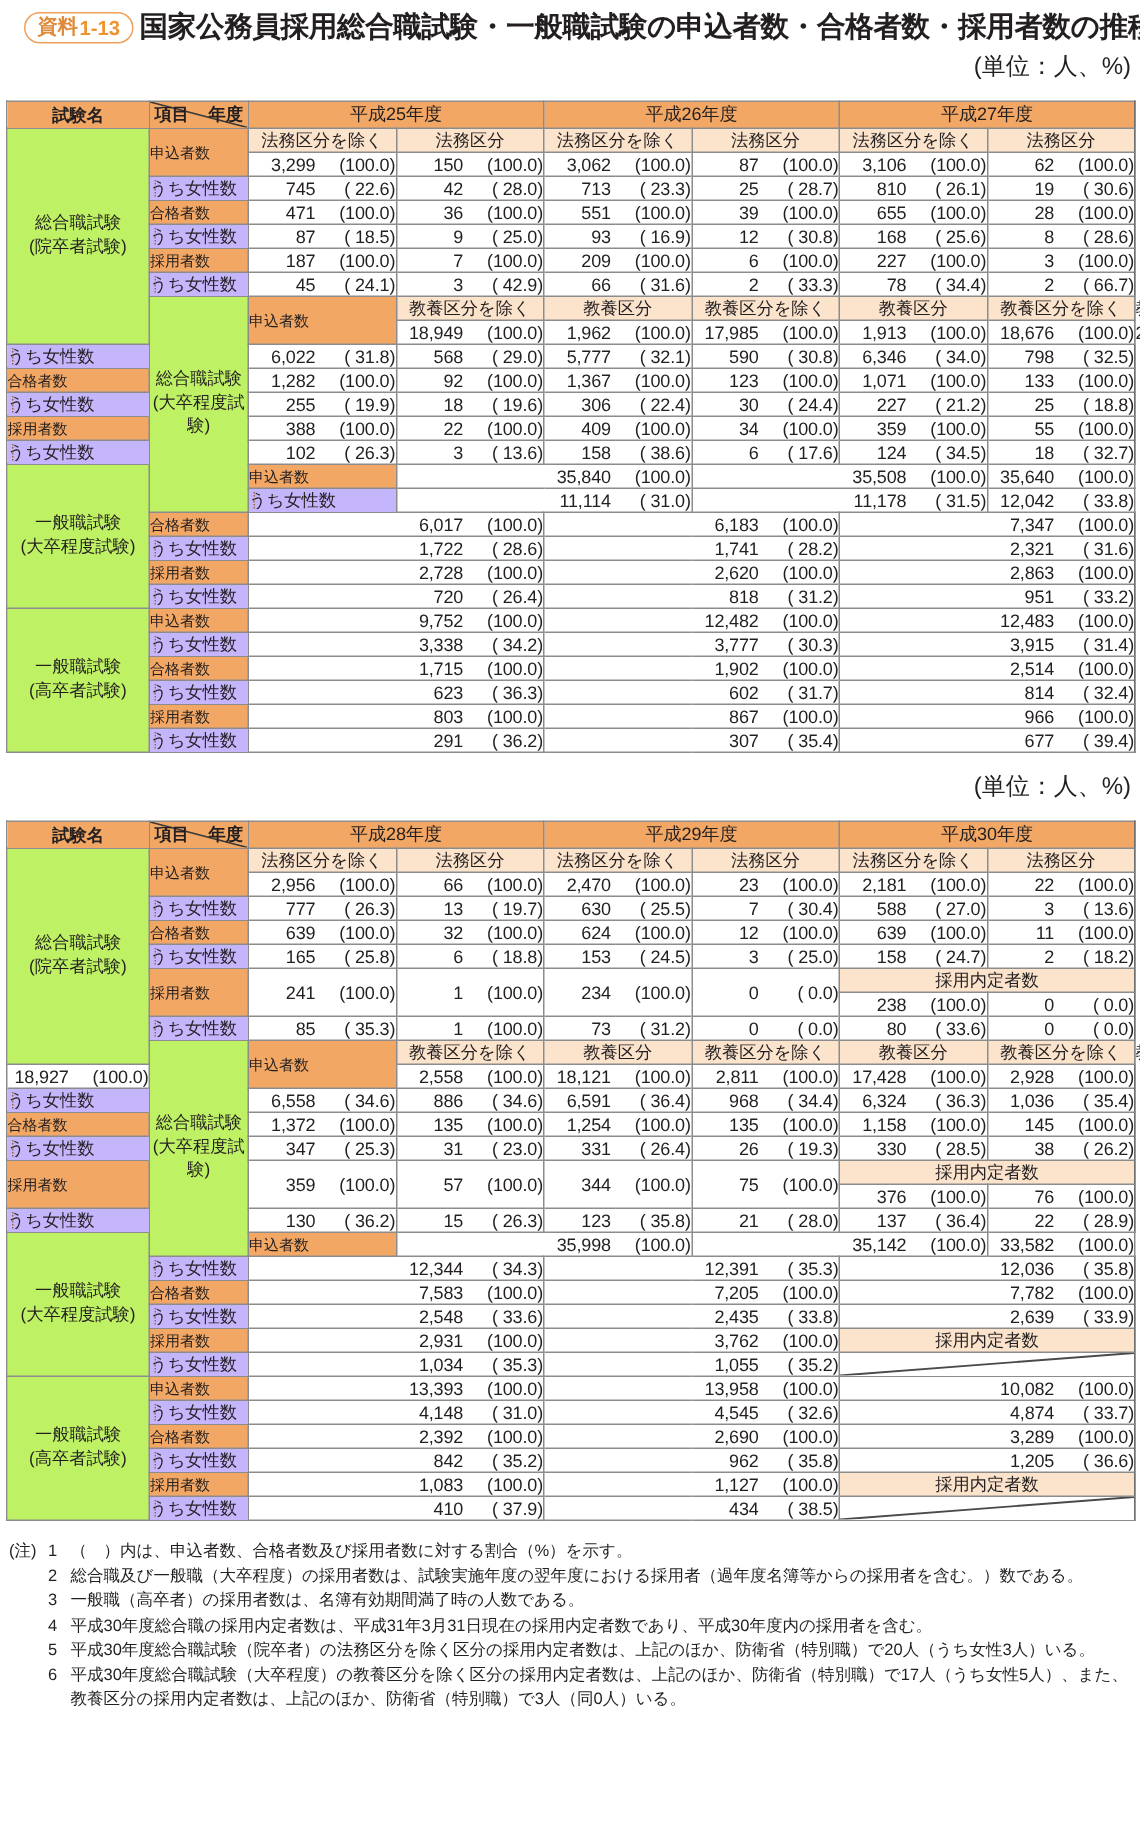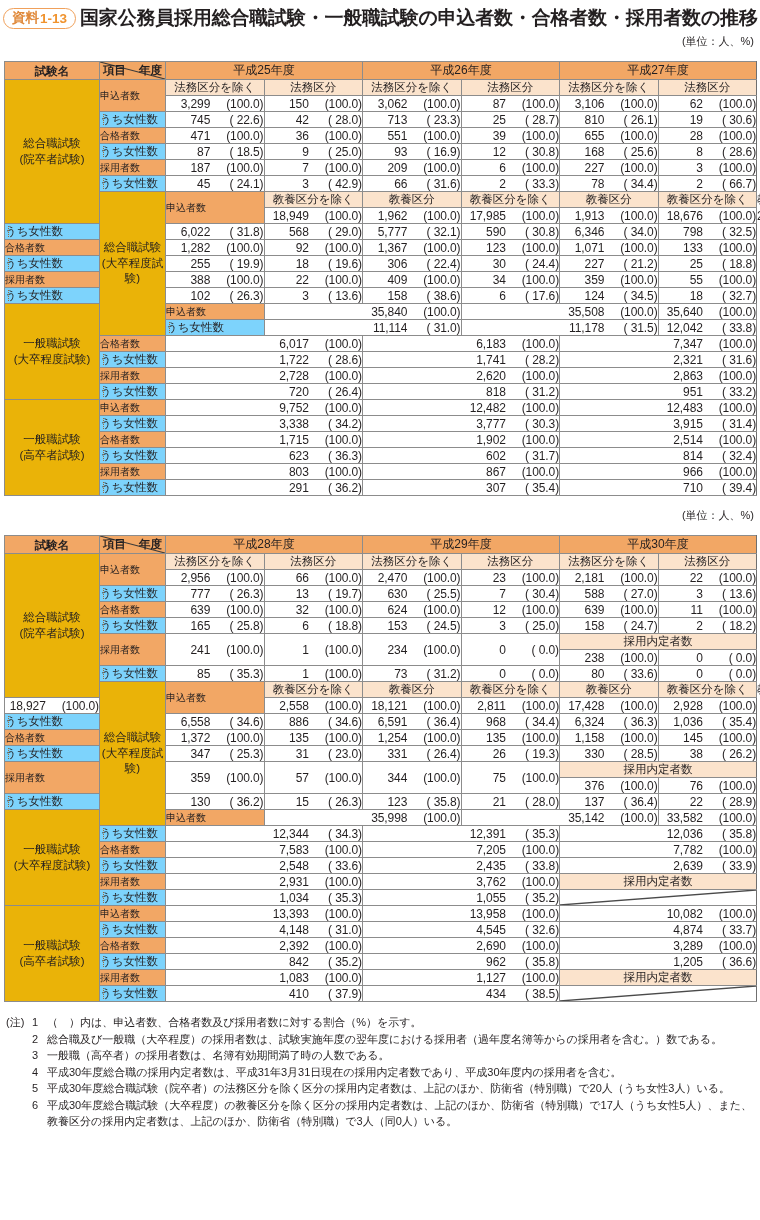--- a/index.html
+++ b/index.html
@@ -13,21 +13,21 @@
     font-family: "Liberation Sans", "DejaVu Sans", sans-serif;
     color: #231f20;
     position: relative;
   }
 
   
   .title-bar {
     display: flex;
     align-items: center;
     gap: 4px;
-    padding: 4px 0 0 3px;
+    padding: 4px 0 0 16px;
     height: 32px;
   }
   .badge {
     display: inline-flex;
     align-items: center;
     justify-content: center;
     border: 1.6px solid #f0a05a;
     border-radius: 11px;
     height: 21px;
     padding: 0 8px;
@@ -43,21 +43,21 @@
     font-size: 19px;
     font-weight: bold;
     color: #231f20;
     letter-spacing: -0.2px;
     white-space: nowrap;
   }
 
   
   .unit-note {
     text-align: right;
-    font-size: 11px;
+    font-size: 16px;
     padding-right: 6px;
     margin-top: 2px;
     margin-bottom: 2px;
     color: #231f20;
   }
 
   
   table.grid {
     border-collapse: collapse;
     width: 752px;
@@ -98,37 +98,37 @@
   }
   .corner .c-year {
     position: absolute;
     right: 3px; top: 1px;
     font-size: 11.5px;
     font-weight: bold;
   }
   .corner svg { position: absolute; inset: 0; width: 100%; height: 100%; }
 
   .exam-name {
-    background: #eab308;
+    background: #bef264;
     text-align: center;
     font-size: 11.5px;
     font-weight: bold;
     line-height: 1.35;
     color: #231f20;
   }
   .item-cell {
     background: #f2a765;
     font-size: 10px;
     font-weight: bold;
     padding-left: 4px;
     color: #231f20;
     white-space: nowrap;
   }
   .item-sub {
-    background: #7dd3fc;
+    background: #c4b5fd;
     font-size: 11.5px;
     font-weight: bold;
     padding-left: 9px;
     color: #231f20;
     white-space: nowrap;
     position: relative;
   }
   .item-sub::before {
     content: "";
     position: absolute;
@@ -418,21 +418,21 @@
       <tr>
         <td class="item-cell">採用者数</td>
         <td class="val dot-bottom" colspan="2"><span class="num">803</span>&nbsp;<span class="pct">(100.0)</span></td>
         <td class="val dot-bottom" colspan="2"><span class="num">867</span>&nbsp;<span class="pct">(100.0)</span></td>
         <td class="val dot-bottom" colspan="2"><span class="num">966</span>&nbsp;<span class="pct">(100.0)</span></td>
       </tr>
       <tr>
         <td class="item-sub">うち女性数</td>
         <td class="val" colspan="2"><span class="num">291</span>&nbsp;<span class="pct">(&nbsp;36.2)</span></td>
         <td class="val" colspan="2"><span class="num">307</span>&nbsp;<span class="pct">(&nbsp;35.4)</span></td>
-        <td class="val" colspan="2"><span class="num">710</span>&nbsp;<span class="pct">(&nbsp;39.4)</span></td>
+        <td class="val" colspan="2"><span class="num">677</span>&nbsp;<span class="pct">(&nbsp;39.4)</span></td>
       </tr>
     </tbody>
   </table>
 
 <div class="unit-note" style="margin-top:8px;">(単位：人、%)</div>
 
 <table class="grid" id="table2">
     <colgroup>
       <col style="width:95px">
       <col style="width:66px">

